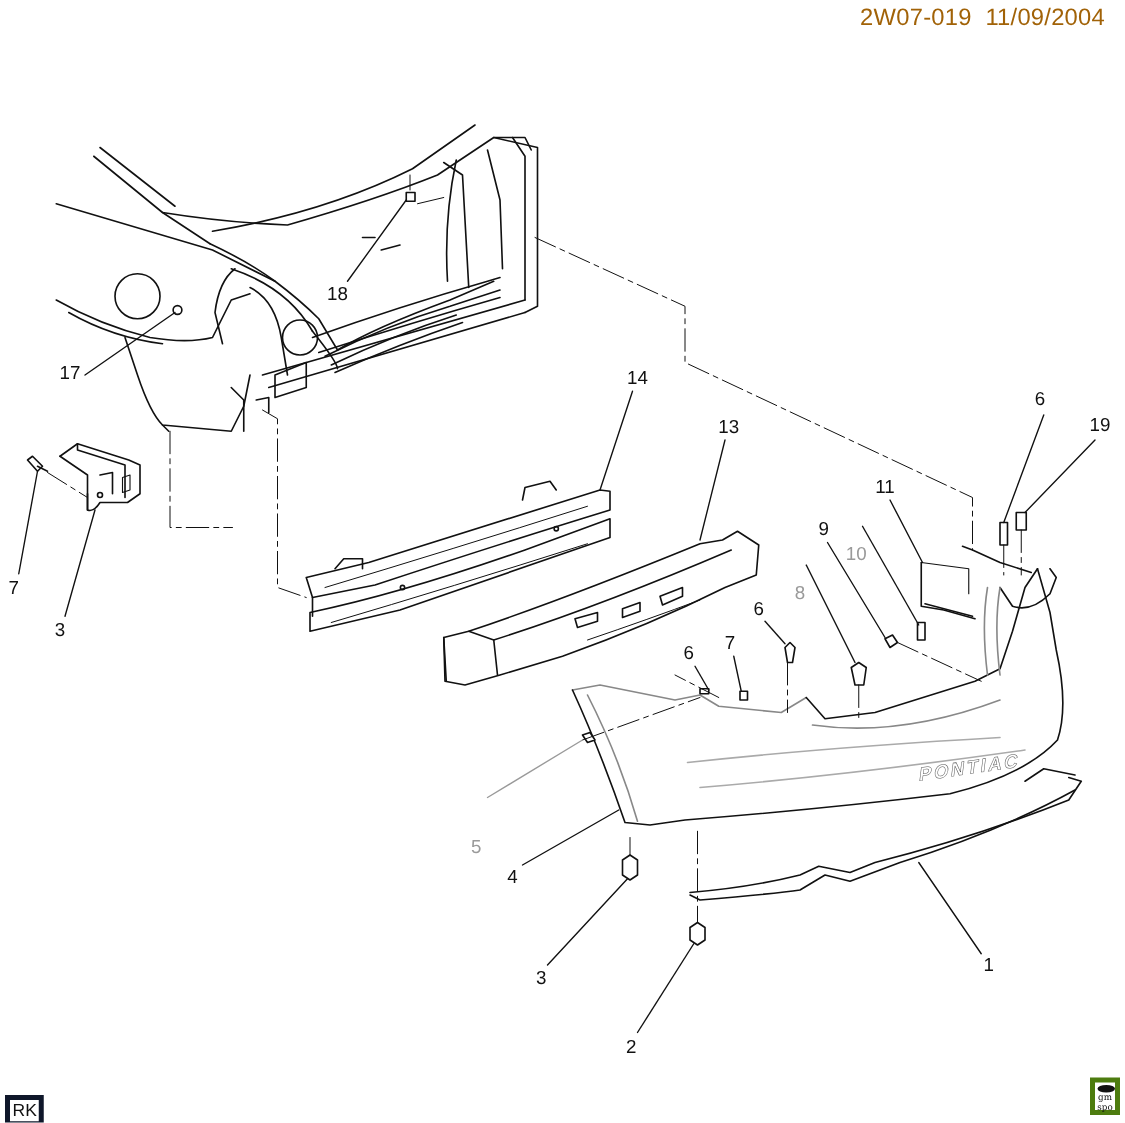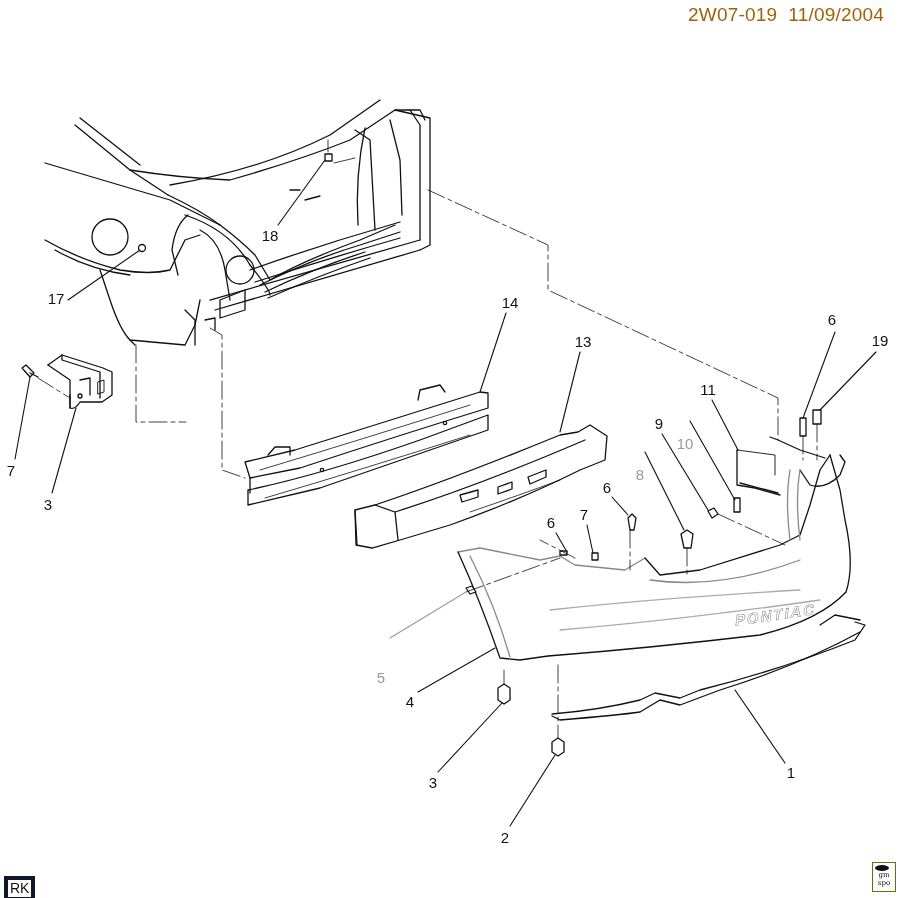--- a/index.html
+++ b/index.html
@@ -4,21 +4,21 @@
 <style>
   html, body { margin:0; padding:0; background:#ffffff; }
   body { width:900px; height:898px; position:relative; overflow:hidden;
          font-family:"Liberation Sans", sans-serif; color:#111; }
   #stage { position:absolute; left:0; top:0; width:900px; height:898px; }
   svg.art { position:absolute; left:0; top:0; width:900px; height:898px; }
   .doc-id { position:absolute; right:16px; top:4px; font-size:19px; letter-spacing:0.2px; color:#a16207; }
   .callout { position:absolute; font-size:15px; line-height:16px; color:#111; transform:translate(-50%,-50%); white-space:nowrap; }
   .callout.dim { color:#9a9a9a;margin-top:33px; }
   .rk-box { position:absolute; left:4px; top:876px; border:4px solid #0f172a; padding:0 2px; font-size:14px; line-height:16px; height:17px; }
-  .gmspo { position:absolute; left:872px; top:862px; width:24px; height:30px; border:1px solid #4d7c0f; background:#fff; box-sizing:border-box; }
+  .gmspo { position:absolute; left:872px; top:862px; width:24px; height:30px; border:4px solid #4d7c0f; background:#fff; box-sizing:border-box; }
   .gmspo .oval { position:absolute; left:2px; top:2px; width:14px; height:6px; border-radius:50%; background:#111; }
   .gmspo .txt { position:absolute; left:0; right:0; top:8px; text-align:center; font-family:"DejaVu Serif", serif; font-size:7px; line-height:8px; }
   .pontiac { position:absolute; left:735px; top:606px; font-size:15px; letter-spacing:2px; color:#777; transform:rotate(-8deg) skewX(-15deg); font-weight:bold; -webkit-text-stroke:0.4px #555; color:transparent; }
 </style>
 </head>
 <body>
 
 <div id="stage">
 
   <div class="doc-id">

